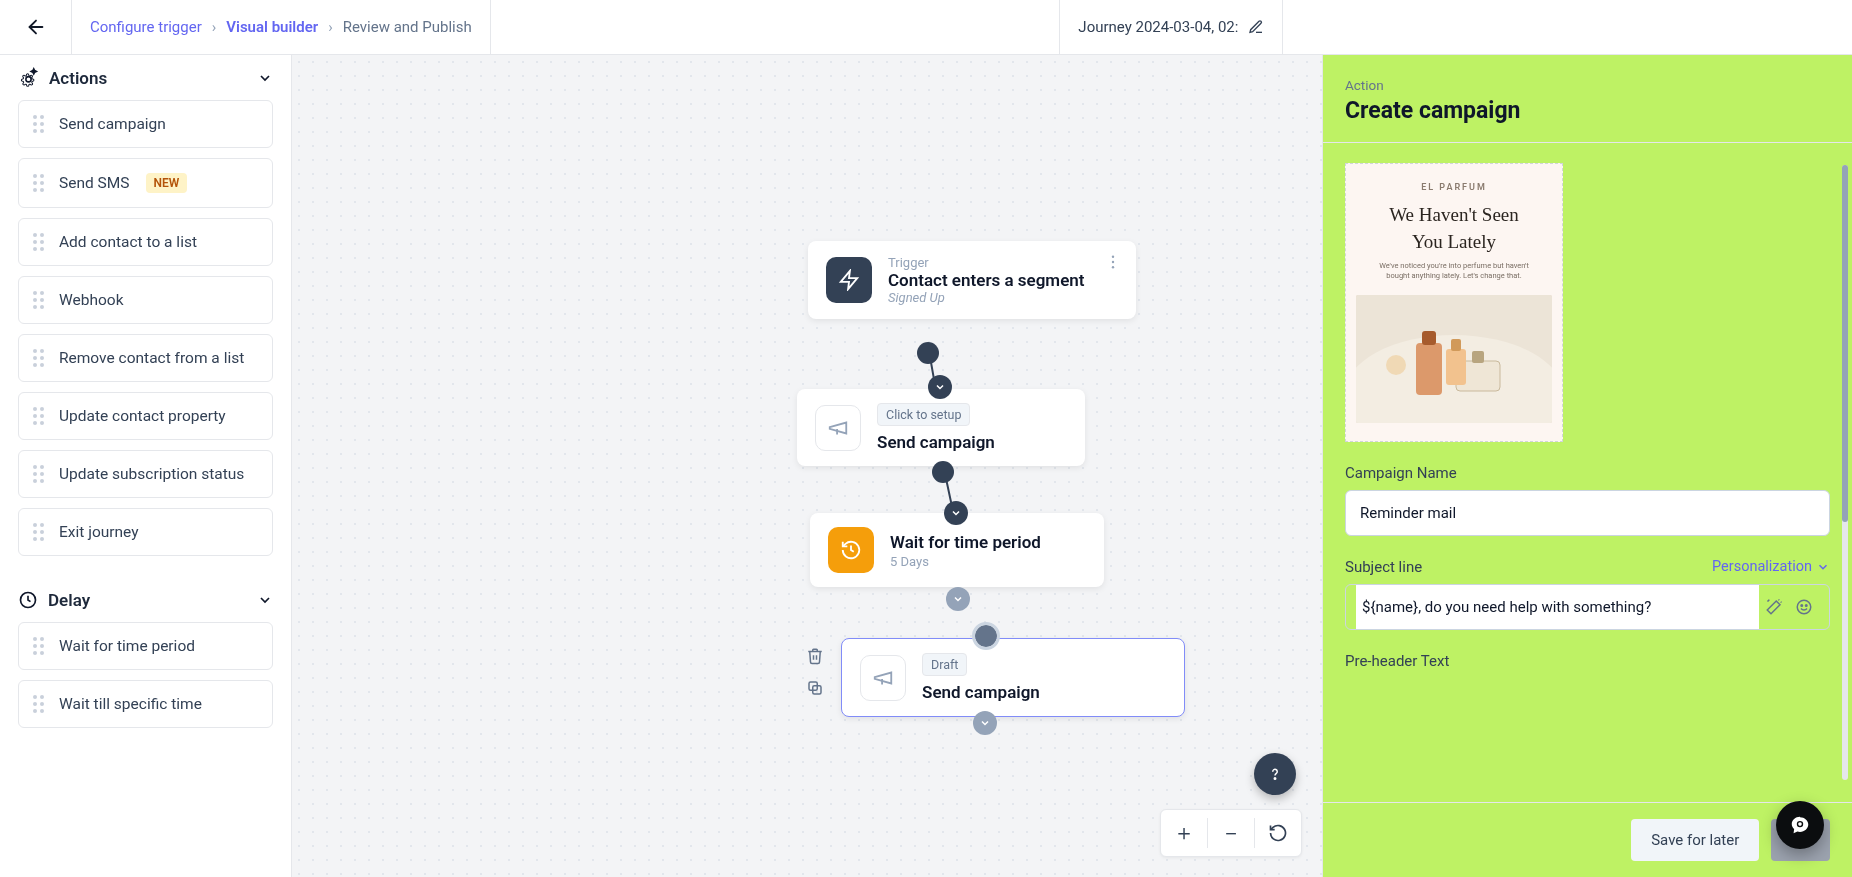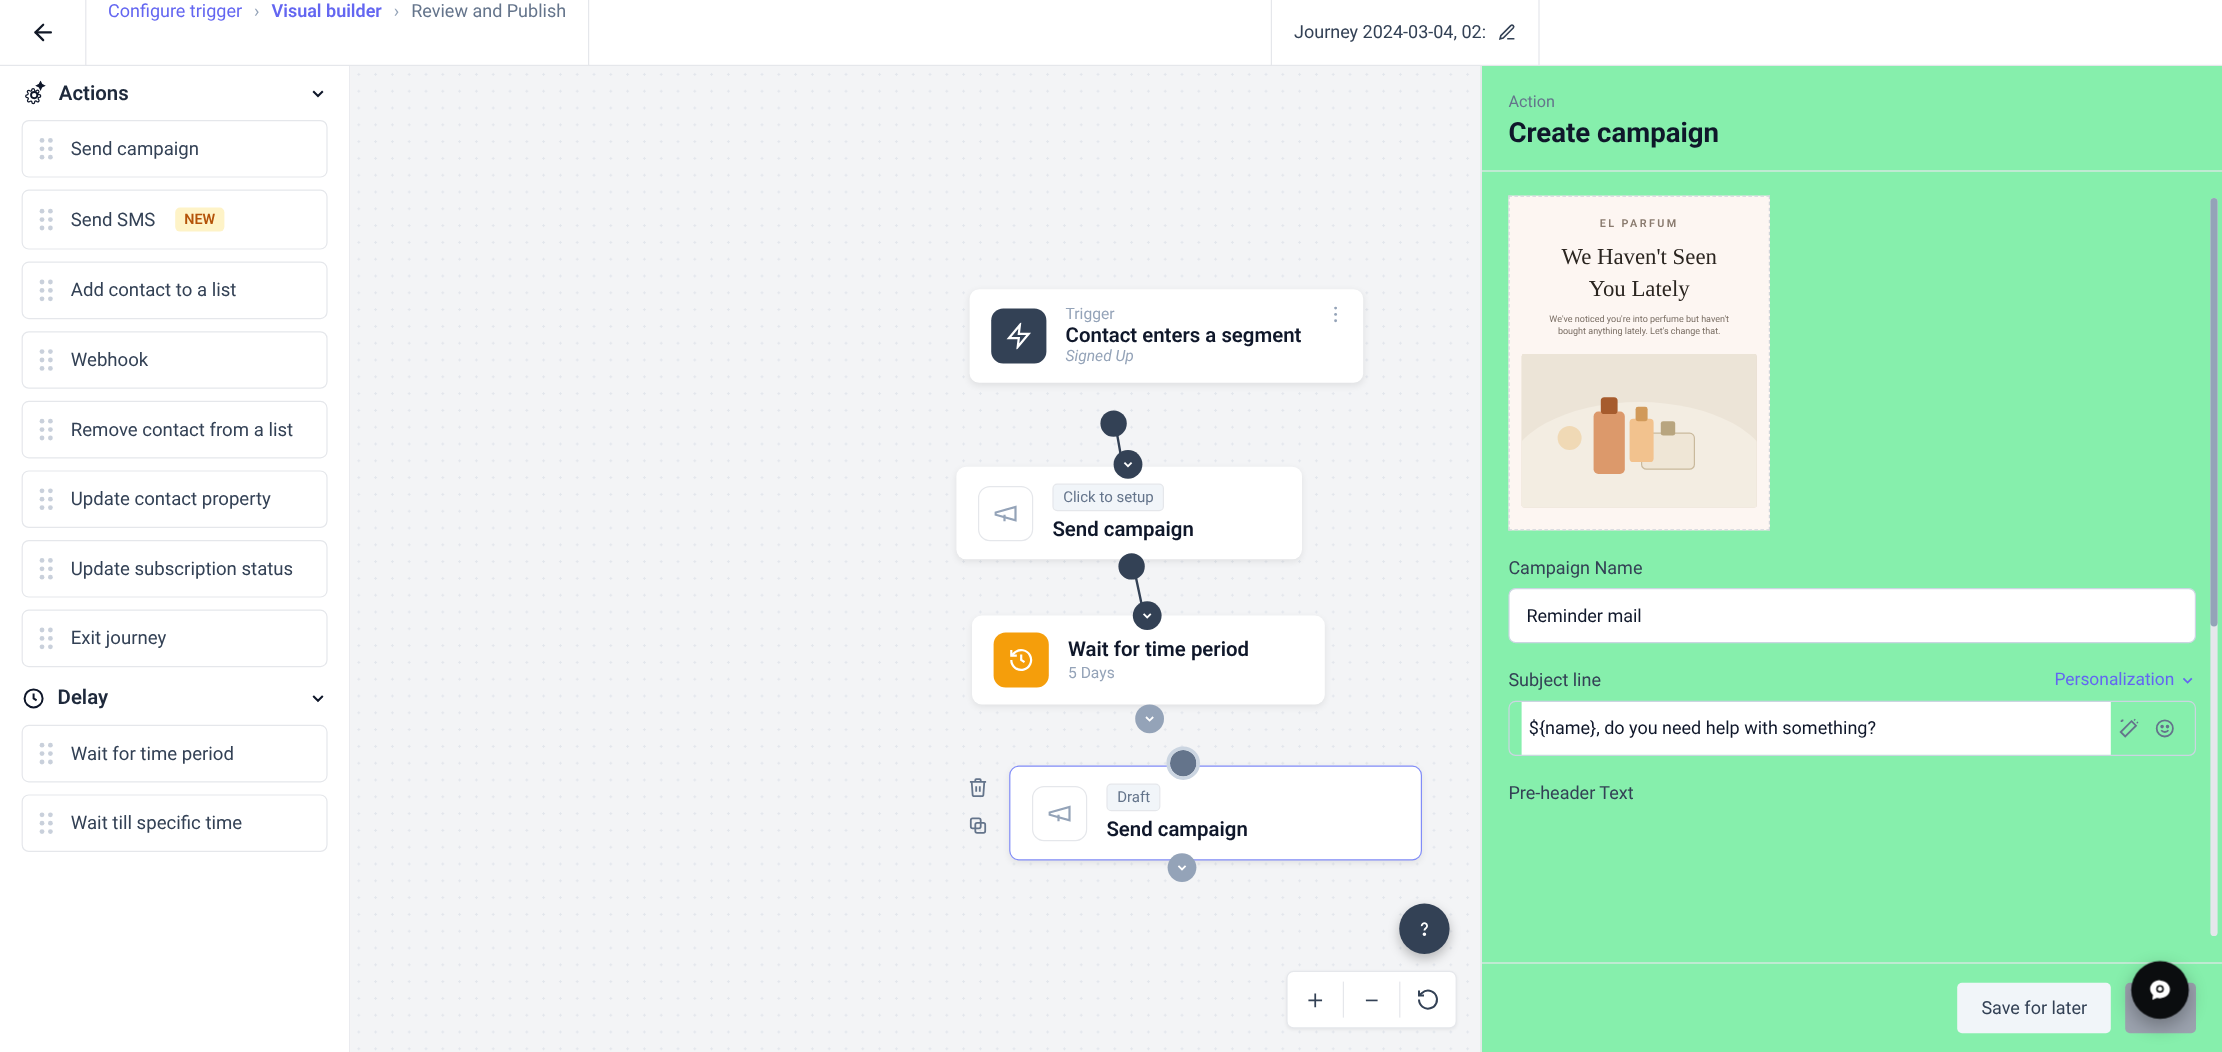--- a/index.html
+++ b/index.html
@@ -1,33 +1,33 @@
 <!DOCTYPE html>
 <html><head>
 <meta charset="utf-8">
 <style>
   * { box-sizing: border-box; margin: 0; padding: 0; font-family: -apple-system, BlinkMacSystemFont, "Segoe UI", Roboto, Helvetica, Arial, sans-serif; }
   html, body { width: 100%; height: 100%; background: #fff; color: #1e293b; }
   .app { display: flex; flex-direction: column; width: 1852px; height: 877px; overflow: hidden; }
   .topbar { display: flex; align-items: center; height: 55px; border-bottom: 1px solid #e5e7eb; }
   .back-btn { width: 72px; height: 55px; display:flex; align-items:center; justify-content:center; border-right:1px solid #e5e7eb; cursor:pointer; }
-  .breadcrumbs { display:flex; gap: 10px; padding: 0 18px; font-size: 15px; border-right:1px solid #e5e7eb; height:55px; }
+  .breadcrumbs { display:flex; align-items:center; gap: 10px; padding: 0 18px; font-size: 15px; border-right:1px solid #e5e7eb; height:55px; }
   .crumb { color: #6366f1; cursor:pointer; }
   .crumb.inactive { color: #64748b; }
   .crumb-sep { color: #94a3b8; }
   .topbar-gap { flex:1; }
   .journey-name { display:flex; align-items:center; gap:10px; padding:0 18px; border-left:1px solid #e5e7eb; border-right:1px solid #e5e7eb; height:55px; color:#334155; font-size:15px; }
   .journey-name .pencil { cursor:pointer; color:#334155; }
   .top-actions { display:flex; align-items:center; gap:12px; padding:0 18px; }
   .btn-draft { background:#eef2ff; color:#6366f1; border:none; padding:10px 18px; border-radius:4px; font-size:15px; cursor:pointer; }
   .btn-next { background:#6366f1; color:#fff; border:none; padding:10px 24px; border-radius:4px; font-size:15px; cursor:pointer; }
 
   .main-row { flex:1; display:flex; min-height:0; }
   .sidebar { width: 292px; border-right:1px solid #e5e7eb; padding: 12px 18px; overflow-y:auto; }
-  .side-section { margin-bottom: 16px; }
+  .side-section { margin-bottom: 34px; }
   .side-header { display:flex; align-items:center; gap:10px; font-size:17px; font-weight:600; color:#1e293b; margin-bottom:12px; position:relative; }
   .side-header .chev { margin-left:auto; }
   .action-item { display:flex; align-items:center; gap:12px; background:#fff; border:1px solid #e5e7eb; border-radius:6px; padding:14px 14px; margin-bottom:10px; font-size:15.5px; color:#334155; cursor:grab; }
   .drag-dots { width:14px; height:18px; display:flex; flex-wrap:wrap; gap:3px; align-content:center; opacity:.5; }
   .drag-dots span { width:4px; height:4px; background:#94a3b8; border-radius:2px; }
   .badge-new { background:#fef3c7; color:#b45309; font-size:12px; font-weight:600; padding:3px 8px; border-radius:4px; margin-left:4px; }
 
   .canvas { flex:1; position:relative; background:#f3f4f6; background-image: radial-gradient(#e2e6ec 0.9px, transparent 0.9px); background-size: 14px 14px; overflow:hidden; }
   .node { position:absolute; background:#fff; border-radius:8px; box-shadow: 0 2px 6px rgba(0,0,0,.08); padding:14px 18px; display:flex; align-items:center; gap:16px; }
   .node .kicker { font-size:13px; color:#94a3b8; }
@@ -49,21 +49,21 @@
   .edge-dot.blue { background:#64748b; outline:3px solid #cbd5e1; }
   .edge-chip { position:absolute; width:24px; height:24px; background:#334155; border-radius:50%; color:#fff; display:flex; align-items:center; justify-content:center; z-index:2; }
   .edge-chip.grey { background:#94a3b8; }
 
   .zoom-box { position:absolute; right:20px; bottom:20px; background:#fff; border:1px solid #e5e7eb; border-radius:6px; display:flex; align-items:center; height:48px; box-shadow:0 1px 3px rgba(0,0,0,.06); }
   .zoom-box .z { width:46px; height:48px; display:flex; align-items:center; justify-content:center; font-size:22px; color:#334155; cursor:pointer; }
   .zoom-box .divider { width:1px; height:30px; background:#e5e7eb; }
 
   .help-bubble { position:absolute; right:26px; bottom:82px; width:42px; height:42px; border-radius:50%; background:#334155; color:#fff; display:flex; align-items:center; justify-content:center; font-size:18px; box-shadow:0 4px 10px rgba(0,0,0,.25); cursor:pointer; }
 
-  .panel { width: 618px; border-left:1px solid #e5e7eb; display:flex; flex-direction:column; background:#86efac; position:relative; }
+  .panel { width: 530px; border-left:1px solid #e5e7eb; display:flex; flex-direction:column; background:#bef264; position:relative; }
   .panel-head { padding: 22px 22px 18px; border-bottom:1px solid #e5e7eb; }
   .panel-head .kicker { font-size:13.5px; color:#64748b; margin-bottom:4px; }
   .panel-head .title { font-size:23px; font-weight:700; color:#0f172a; }
   .panel-body { flex:1; overflow-y:hidden; padding: 20px 22px; position:relative; }
   .panel-scroll { position:absolute; right:4px; top:22px; bottom:22px; width:6px; background:#e5e7eb; border-radius:3px; }
   .panel-scroll .thumb { width:100%; height:58%; background:#94a3b8; border-radius:3px; }
   .email-preview { width:218px; border:1px dashed #d1d5db; padding:18px 12px; display:flex; flex-direction:column; align-items:center; background:#fdf6f2; }
   .ep-brand { font-size:9px; letter-spacing:2px; color:#8a7b6f; margin-bottom:10px; font-weight:600; }
   .ep-h { font-family: Georgia, serif; font-size:19px; color:#2b2520; text-align:center; line-height:1.4; }
   .ep-p { font-size:7.5px; color:#7a6e64; text-align:center; margin-top:6px; line-height:1.3; max-width:170px; }

